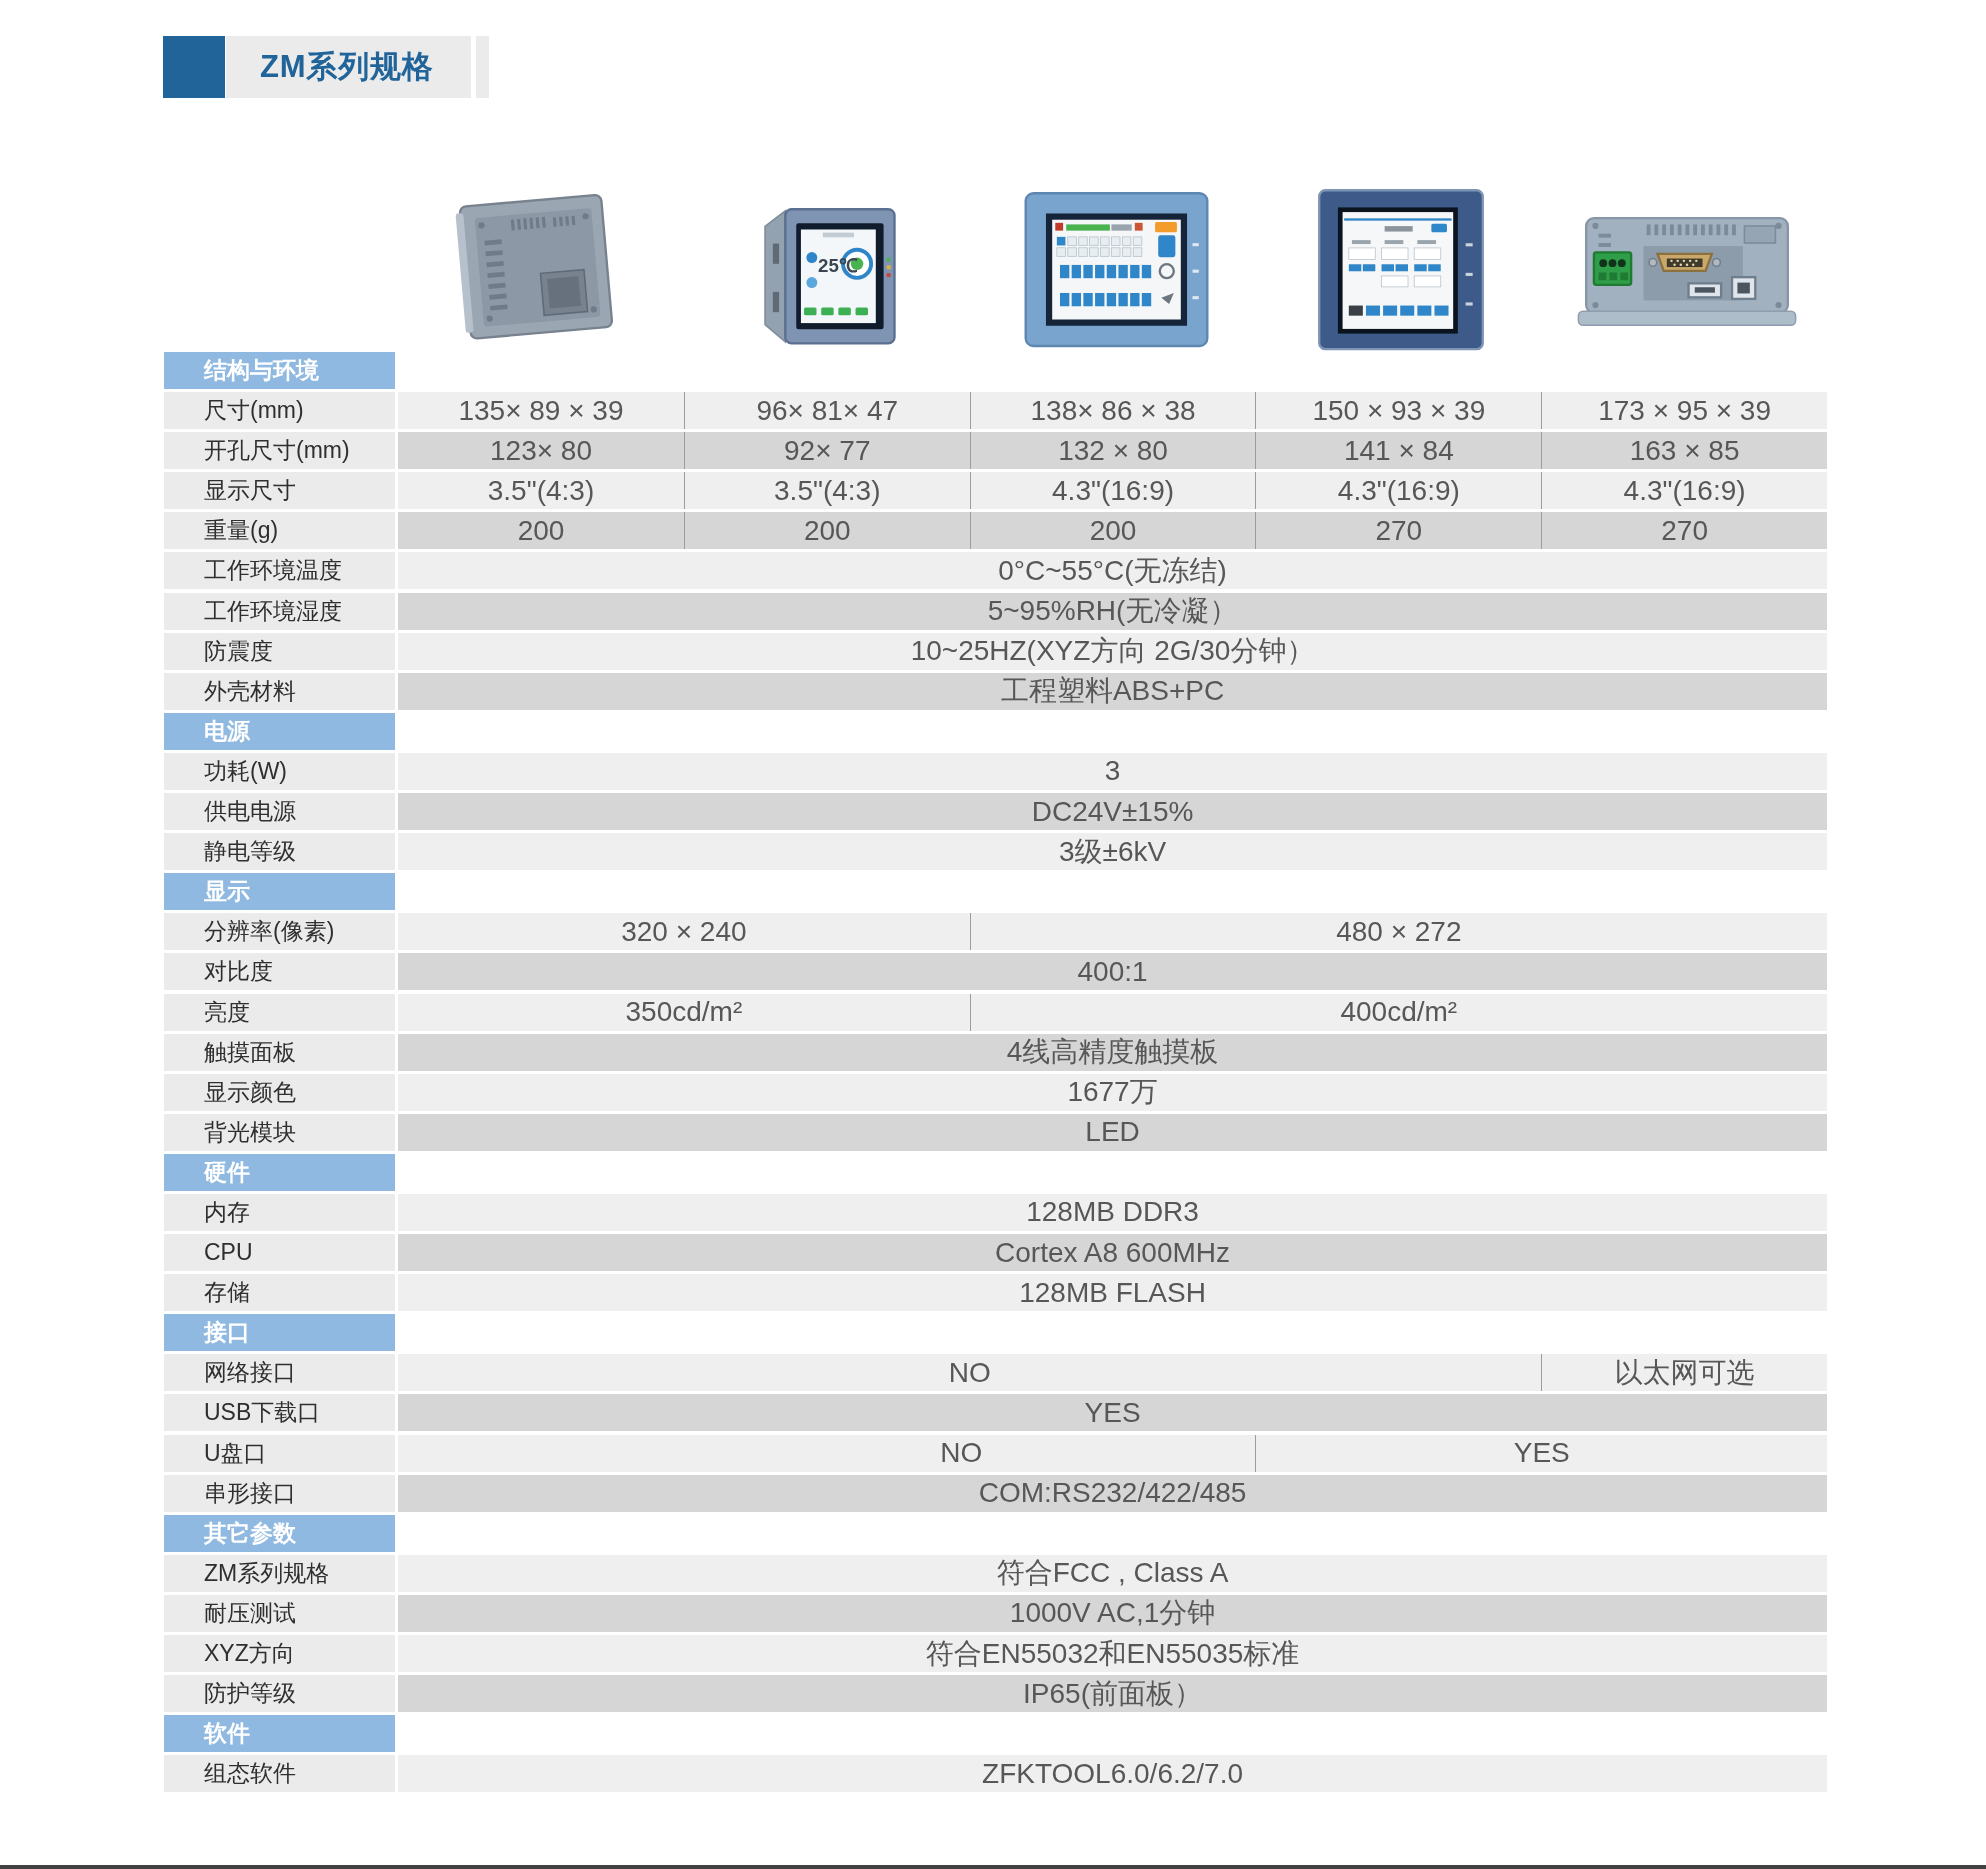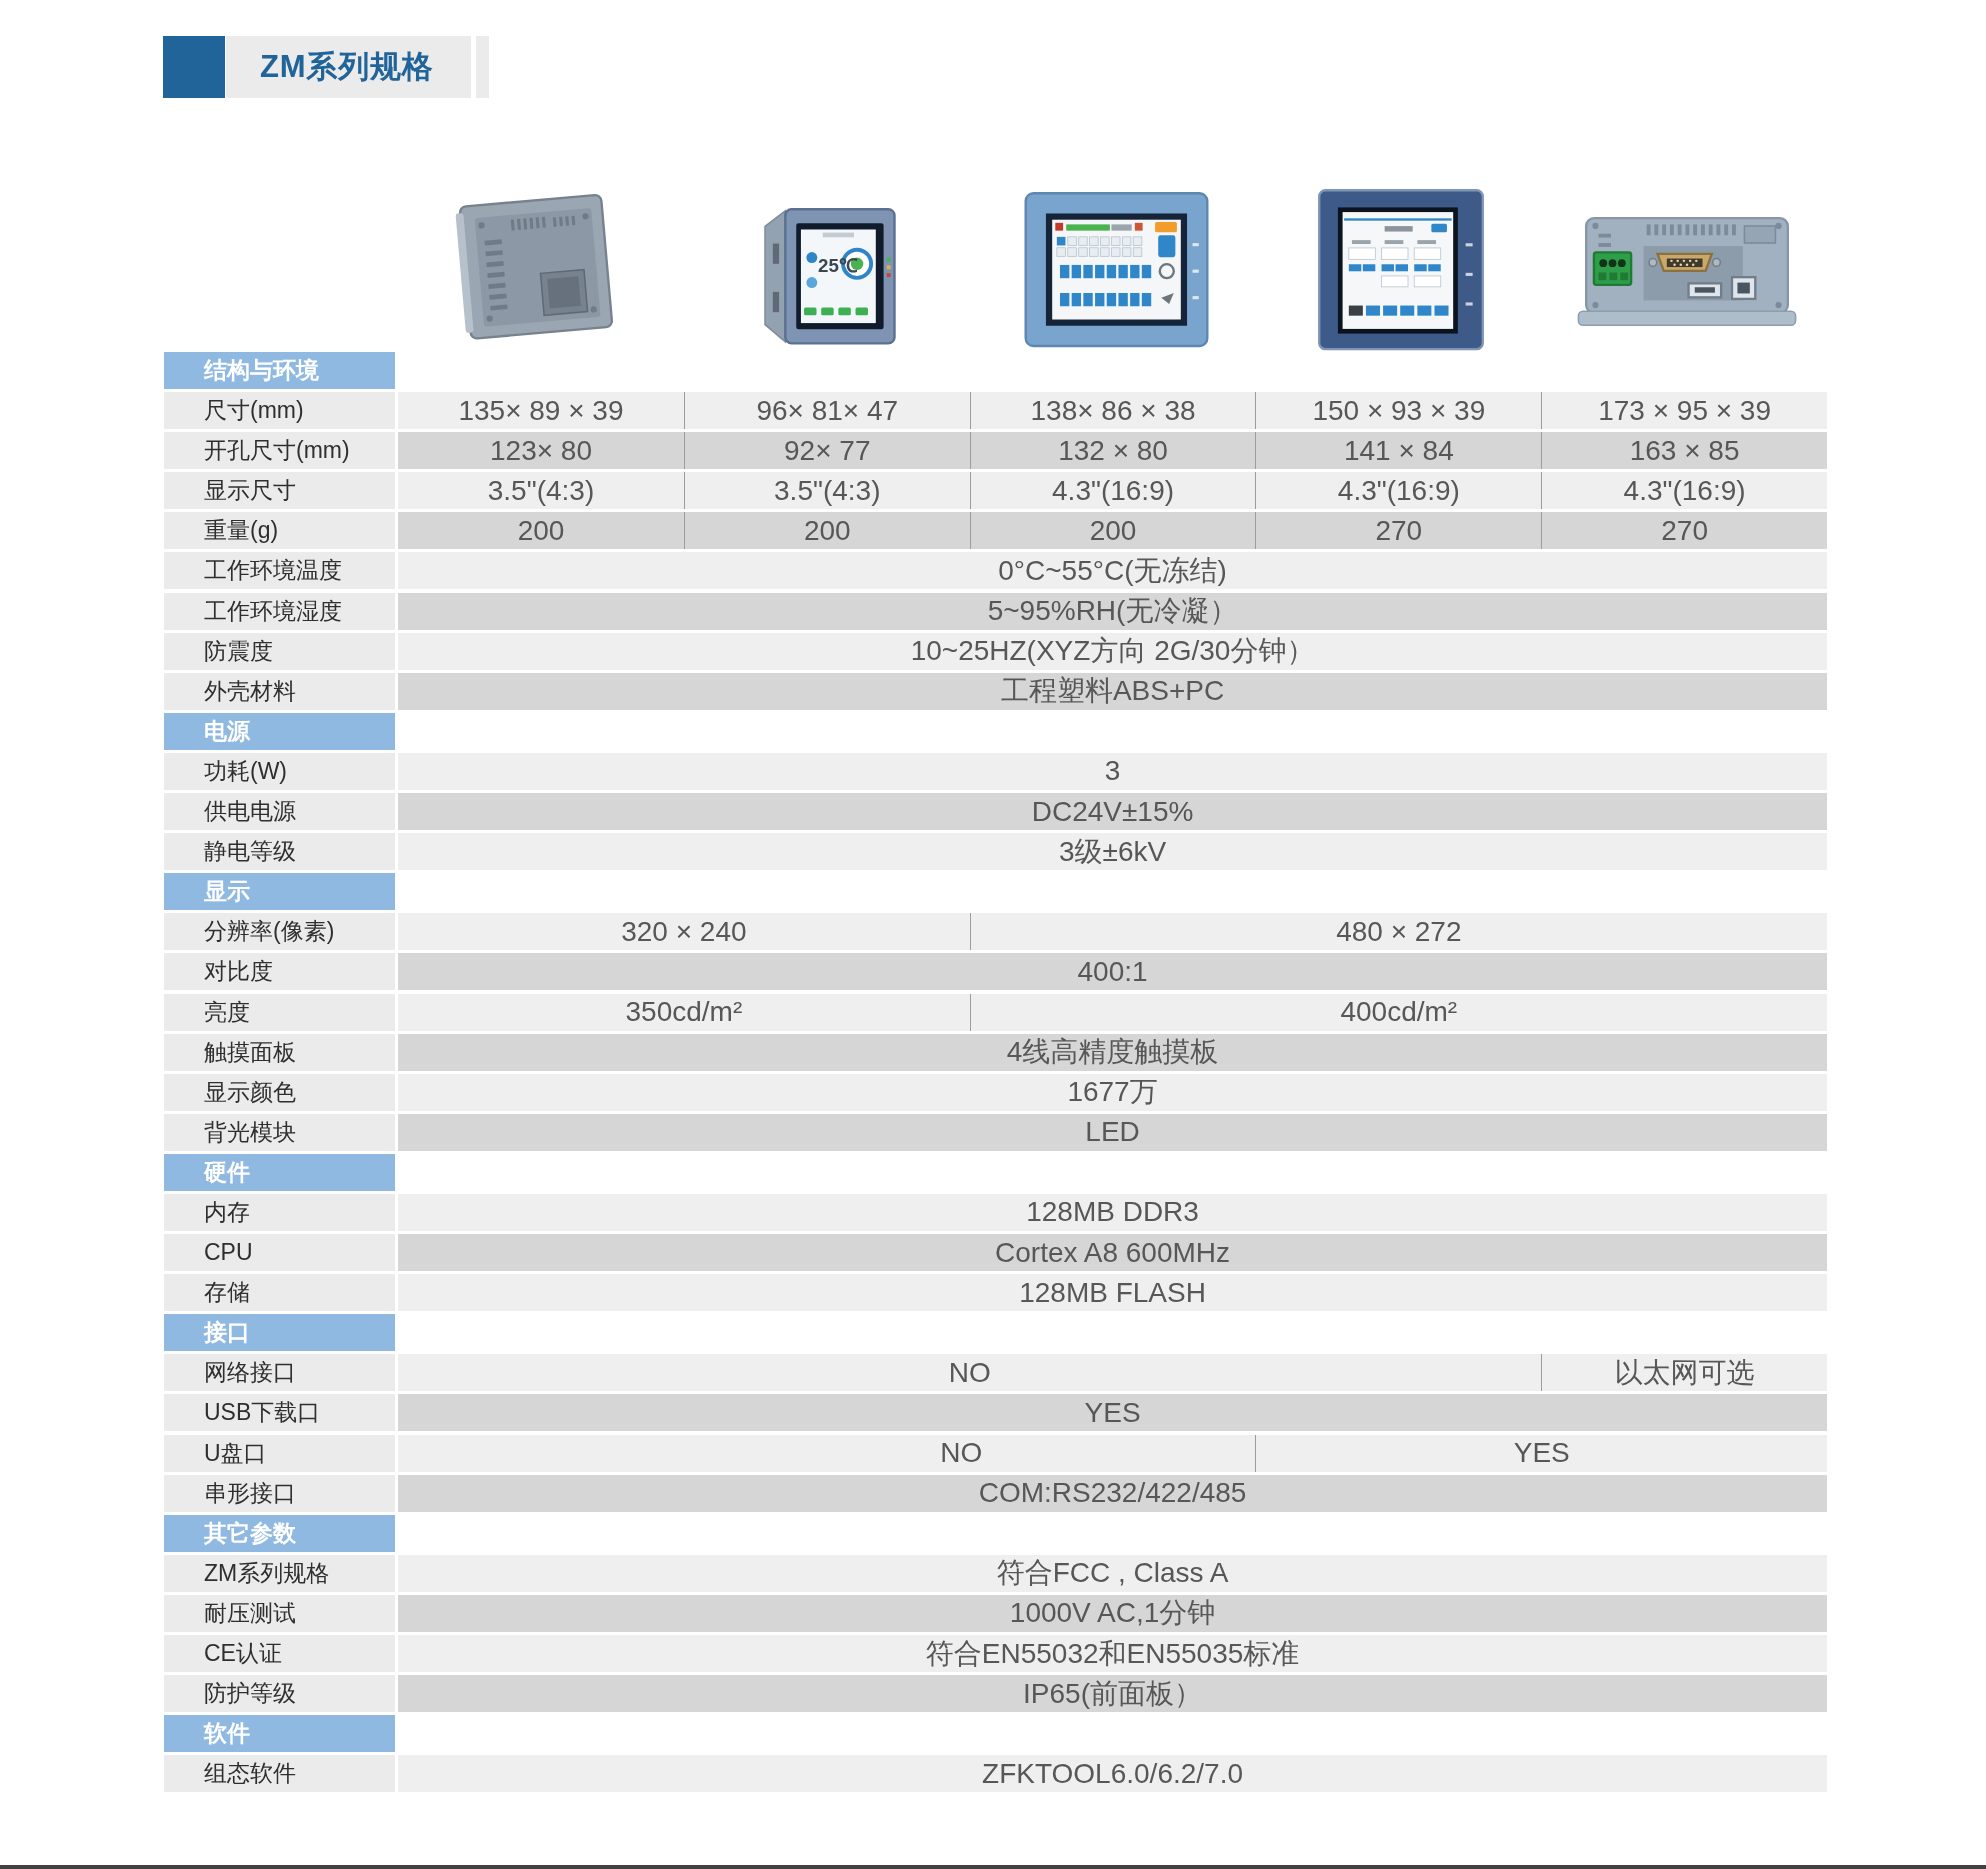--- a/index.html
+++ b/index.html
@@ -448,21 +448,21 @@
             <div class="cell" style="flex: 0 0 100%;">符合FCC , Class A</div>
           </div>
         </div>
         <div class="row">
           <div class="lbl">耐压测试</div>
           <div class="band dark">
             <div class="cell" style="flex: 0 0 100%;">1000V AC,1分钟</div>
           </div>
         </div>
         <div class="row">
-          <div class="lbl">CE认证</div>
+          <div class="lbl">XYZ方向</div>
           <div class="band light">
             <div class="cell" style="flex: 0 0 100%;">符合EN55032和EN55035标准</div>
           </div>
         </div>
         <div class="row">
           <div class="lbl">防护等级</div>
           <div class="band dark">
             <div class="cell" style="flex: 0 0 100%;">IP65(前面板）</div>
           </div>
         </div>

